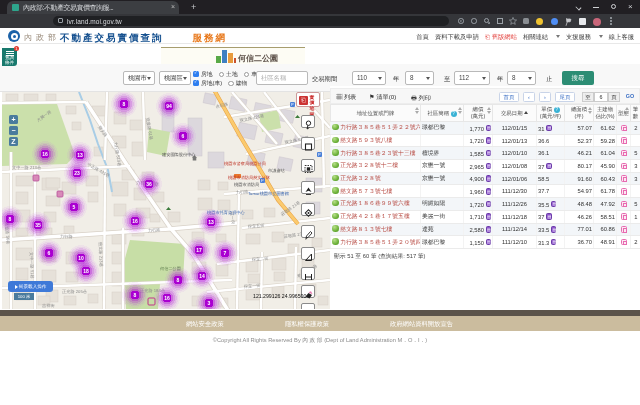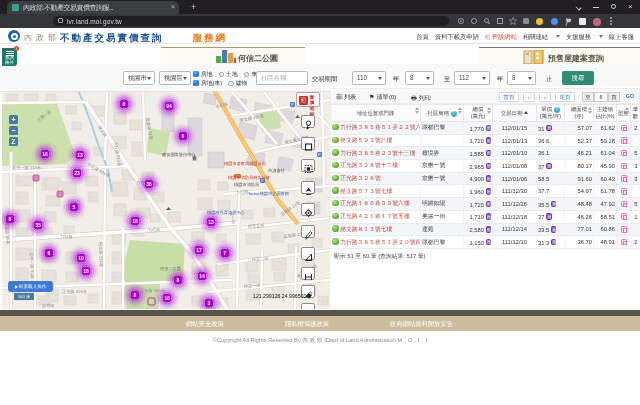--- a/index.html
+++ b/index.html
@@ -173,30 +173,20 @@
 
   <div id="tabs">
     <div class="tab" id="tab2">
         <svg class="bldg" style="left:52px;" width="24" height="13" viewBox="0 0 24 13">
           <rect x="9" y="0" width="5" height="13" fill="#3f7fc1"></rect>
           <rect x="15" y="3" width="5" height="10" fill="#e89b3c"></rect>
           <rect x="3" y="6" width="5" height="7" fill="#58a946"></rect>
           <rect x="21" y="8" width="2" height="5" fill="#c8512f"></rect>
         </svg>
         <div class="lbl">何信二公園</div>
-      </div>
-    <div class="tab" id="tab4">
-        <svg class="bldg" style="left:44px;" width="22" height="14" viewBox="0 0 22 14">
-          <rect x="1" y="1" width="8" height="13" fill="#e8e0c8" stroke="#b89b50" stroke-width="1"></rect>
-          <rect x="11" y="0" width="9" height="14" fill="#f0c96a" stroke="#c8872f" stroke-width="1"></rect>
-          <rect x="3" y="3" width="3" height="2" fill="#e89b3c"></rect>
-          <rect x="13" y="3" width="3" height="2" fill="#fff"></rect>
-          <rect x="13" y="7" width="3" height="2" fill="#fff"></rect>
-        </svg>
-        <div class="lbl">預售屋建案查詢</div>
       </div>
   </div>
   <div id="qbtn">
       <div class="bars"></div>
       <div class="t">查詢<br>條件</div>
       <div class="badge">1</div>
     </div>
 
   <div id="filter">
     <div class="sel" style="left:123px; width:32px;">桃園市<span class="ar"></span></div>

